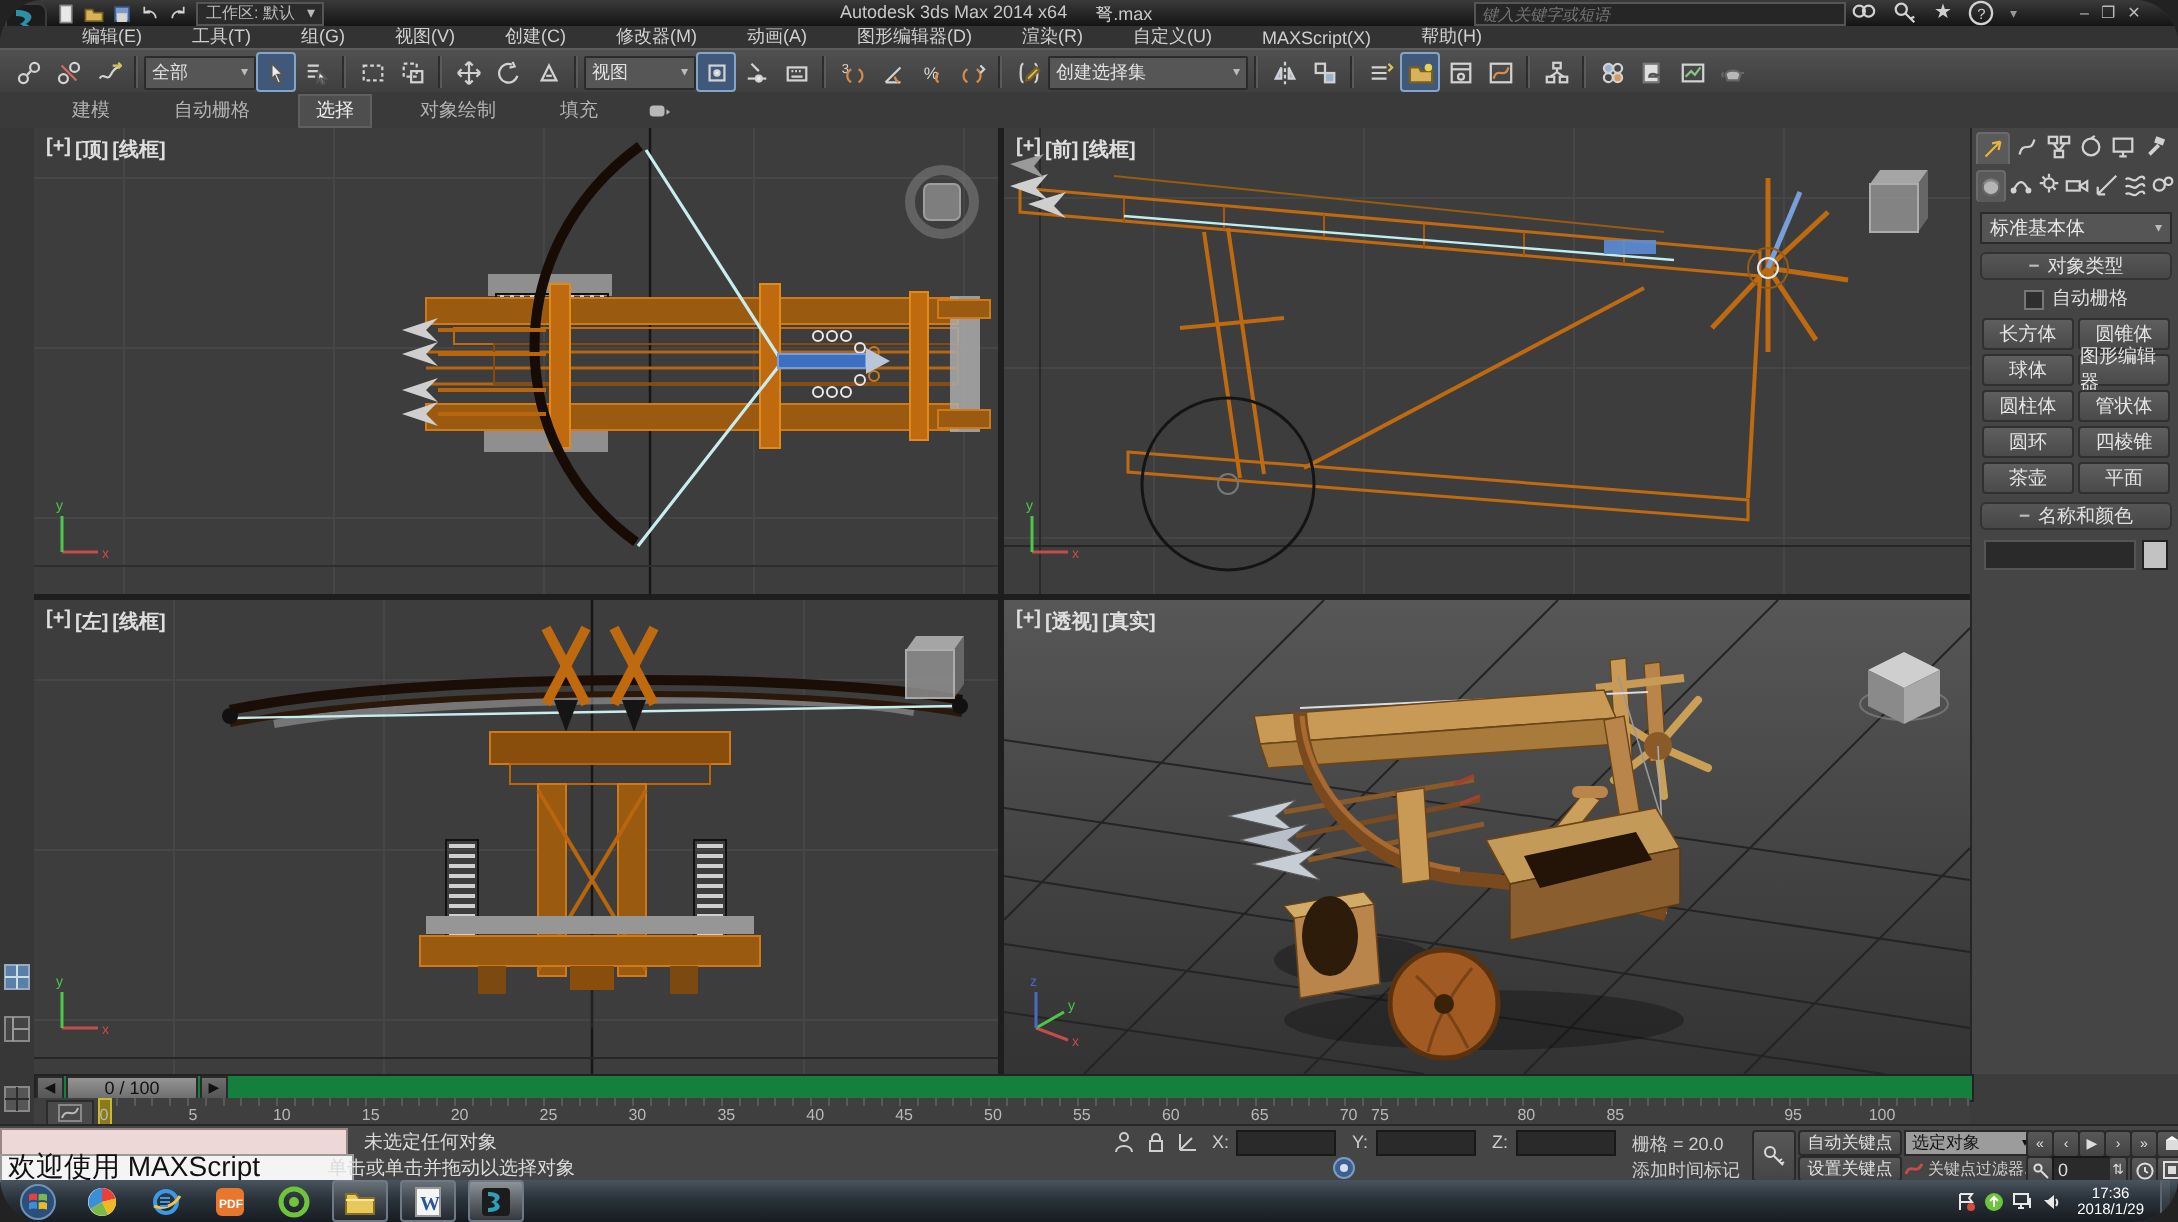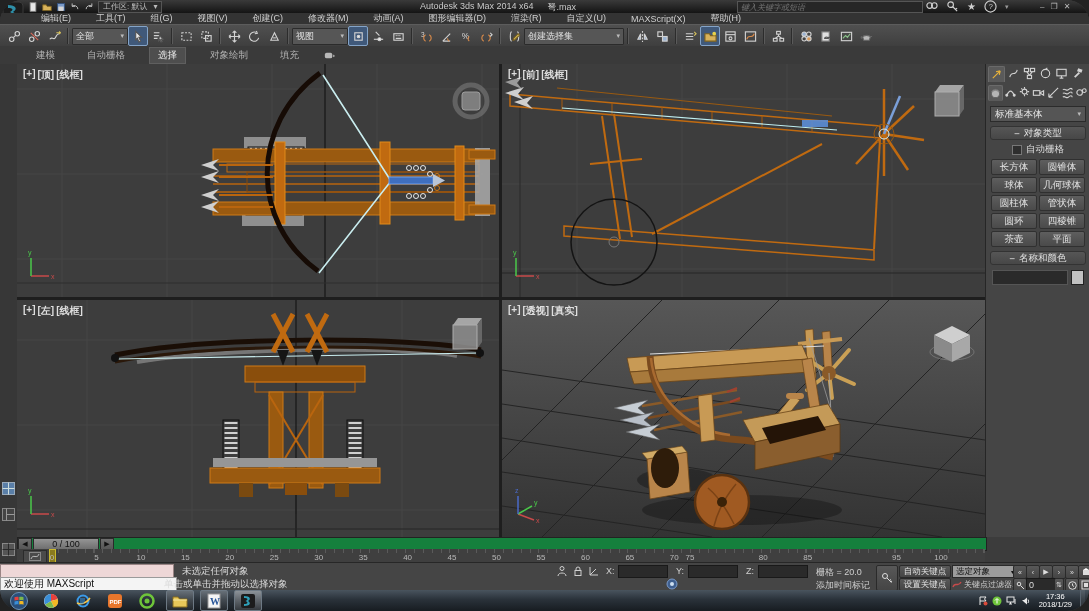--- a/index.html
+++ b/index.html
@@ -76,21 +76,21 @@
               display:flex;align-items:center;justify-content:center;}
   .ruler{position:absolute;left:32px;top:0;right:0;height:13px;
          background-image:repeating-linear-gradient(90deg,#5a5a5a 0 1px,transparent 1px 8.9px);
          background-size:100% 4px;background-repeat:no-repeat;}
   .tick-label{position:absolute;top:4px;transform:translateX(-50%);font-size:8px;color:#b8b8b8;}
   .frame-marker{position:absolute;left:0;top:0;width:5px;height:12px;background:#8a7a1e;border:1px solid #c9b92e;}
   
   .statusbar{left:0;top:562px;width:1089px;height:28px;background:#454545;border-top:1px solid #272727;}
   .mxs-pink{position:absolute;left:0;top:1px;width:172px;height:12px;background:#eed7d7;border:1px solid #9a8585;}
   .mxs-white{position:absolute;left:0;top:14px;width:172px;height:12px;background:#f4f4f4;border:1px solid #9a9a9a;
-             color:#111;font-size:10px;display:flex;align-items:center;padding-left:3px;}
+             color:#111;font-size:14px;display:flex;align-items:center;padding-left:3px;}
   .status-line{position:absolute;left:182px;top:2px;font-size:9.5px;color:#dcdcdc;}
   .prompt-line{position:absolute;left:164px;top:15px;font-size:9.5px;color:#dcdcdc;}
   .sb-field{background:#2a2a2a;border:1px solid #191919;height:11px;color:#ddd;font-size:9px;padding:0 2px;}
   .sb-lbl{font-size:9px;color:#cfcfcf;}
   .sb-btn{background:linear-gradient(#585858,#454545);border:1px solid #2a2a2a;color:#e0e0e0;font-size:8.5px;
           display:flex;align-items:center;justify-content:center;border-radius:2px;}
   .mode-dd{background:#9c9c9c;color:#111;border:1px solid #2a2a2a;font-size:8.5px;display:flex;align-items:center;
            justify-content:space-between;padding:0 3px;}
   .pb-btn{width:12px;height:12px;background:linear-gradient(#585858,#444);border:1px solid #2a2a2a;color:#ddd;
           font-size:7px;display:flex;align-items:center;justify-content:center;border-radius:2px;}
@@ -835,21 +835,21 @@
       <span>对象类型</span>
     </div>
     <div class="autogrid">
       <span class="cbx"></span>
       <span>自动栅格</span>
     </div>
     <div class="prim-grid">
       <div class="prim-btn">长方体</div>
       <div class="prim-btn">圆锥体</div>
       <div class="prim-btn">球体</div>
-      <div class="prim-btn">几何球体</div>
+      <div class="prim-btn">图形编辑器</div>
       <div class="prim-btn">圆柱体</div>
       <div class="prim-btn">管状体</div>
       <div class="prim-btn">圆环</div>
       <div class="prim-btn">四棱锥</div>
       <div class="prim-btn">茶壶</div>
       <div class="prim-btn">平面</div>
     </div>
     <div class="rollout">
       <span class="minus">−</span>
       <span>名称和颜色</span>

